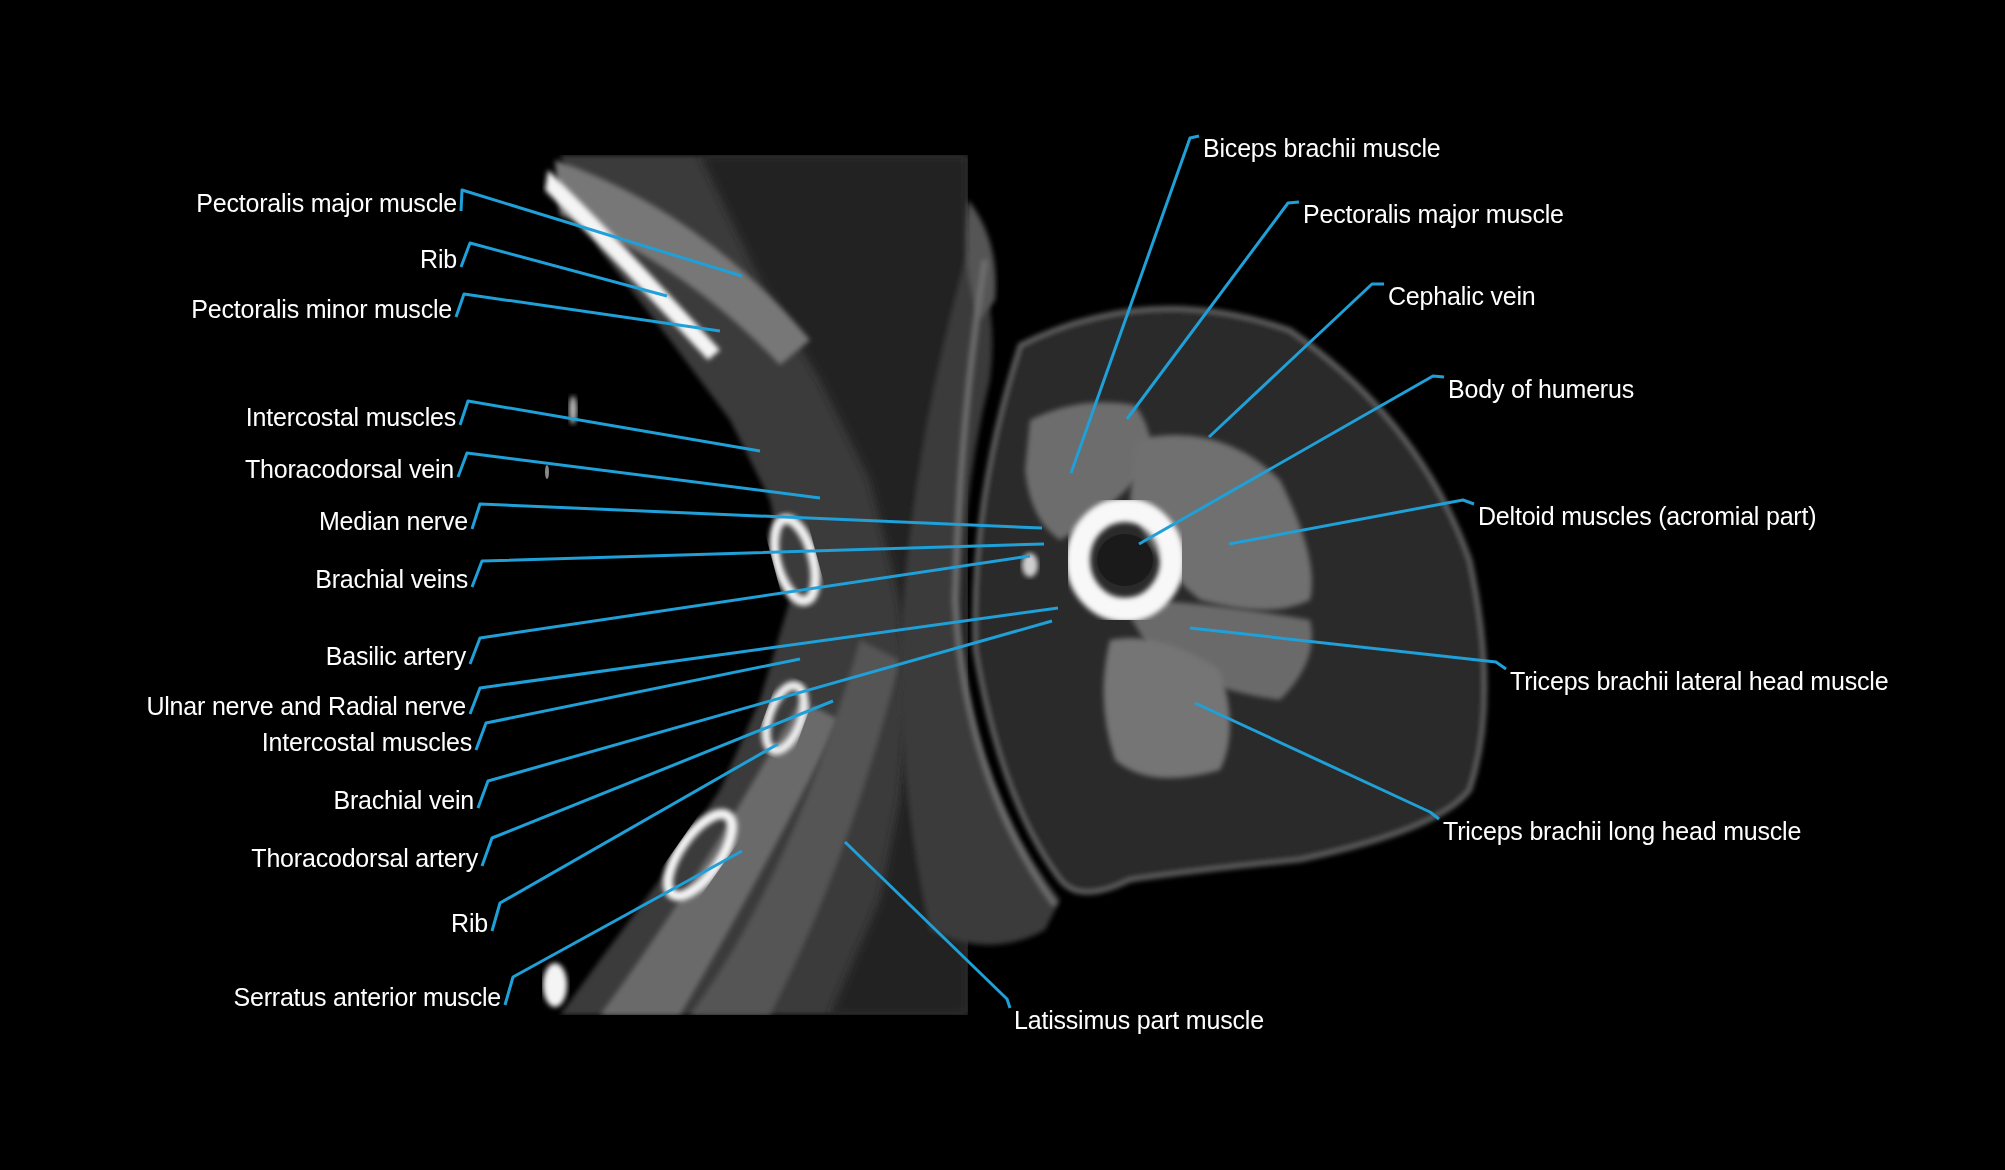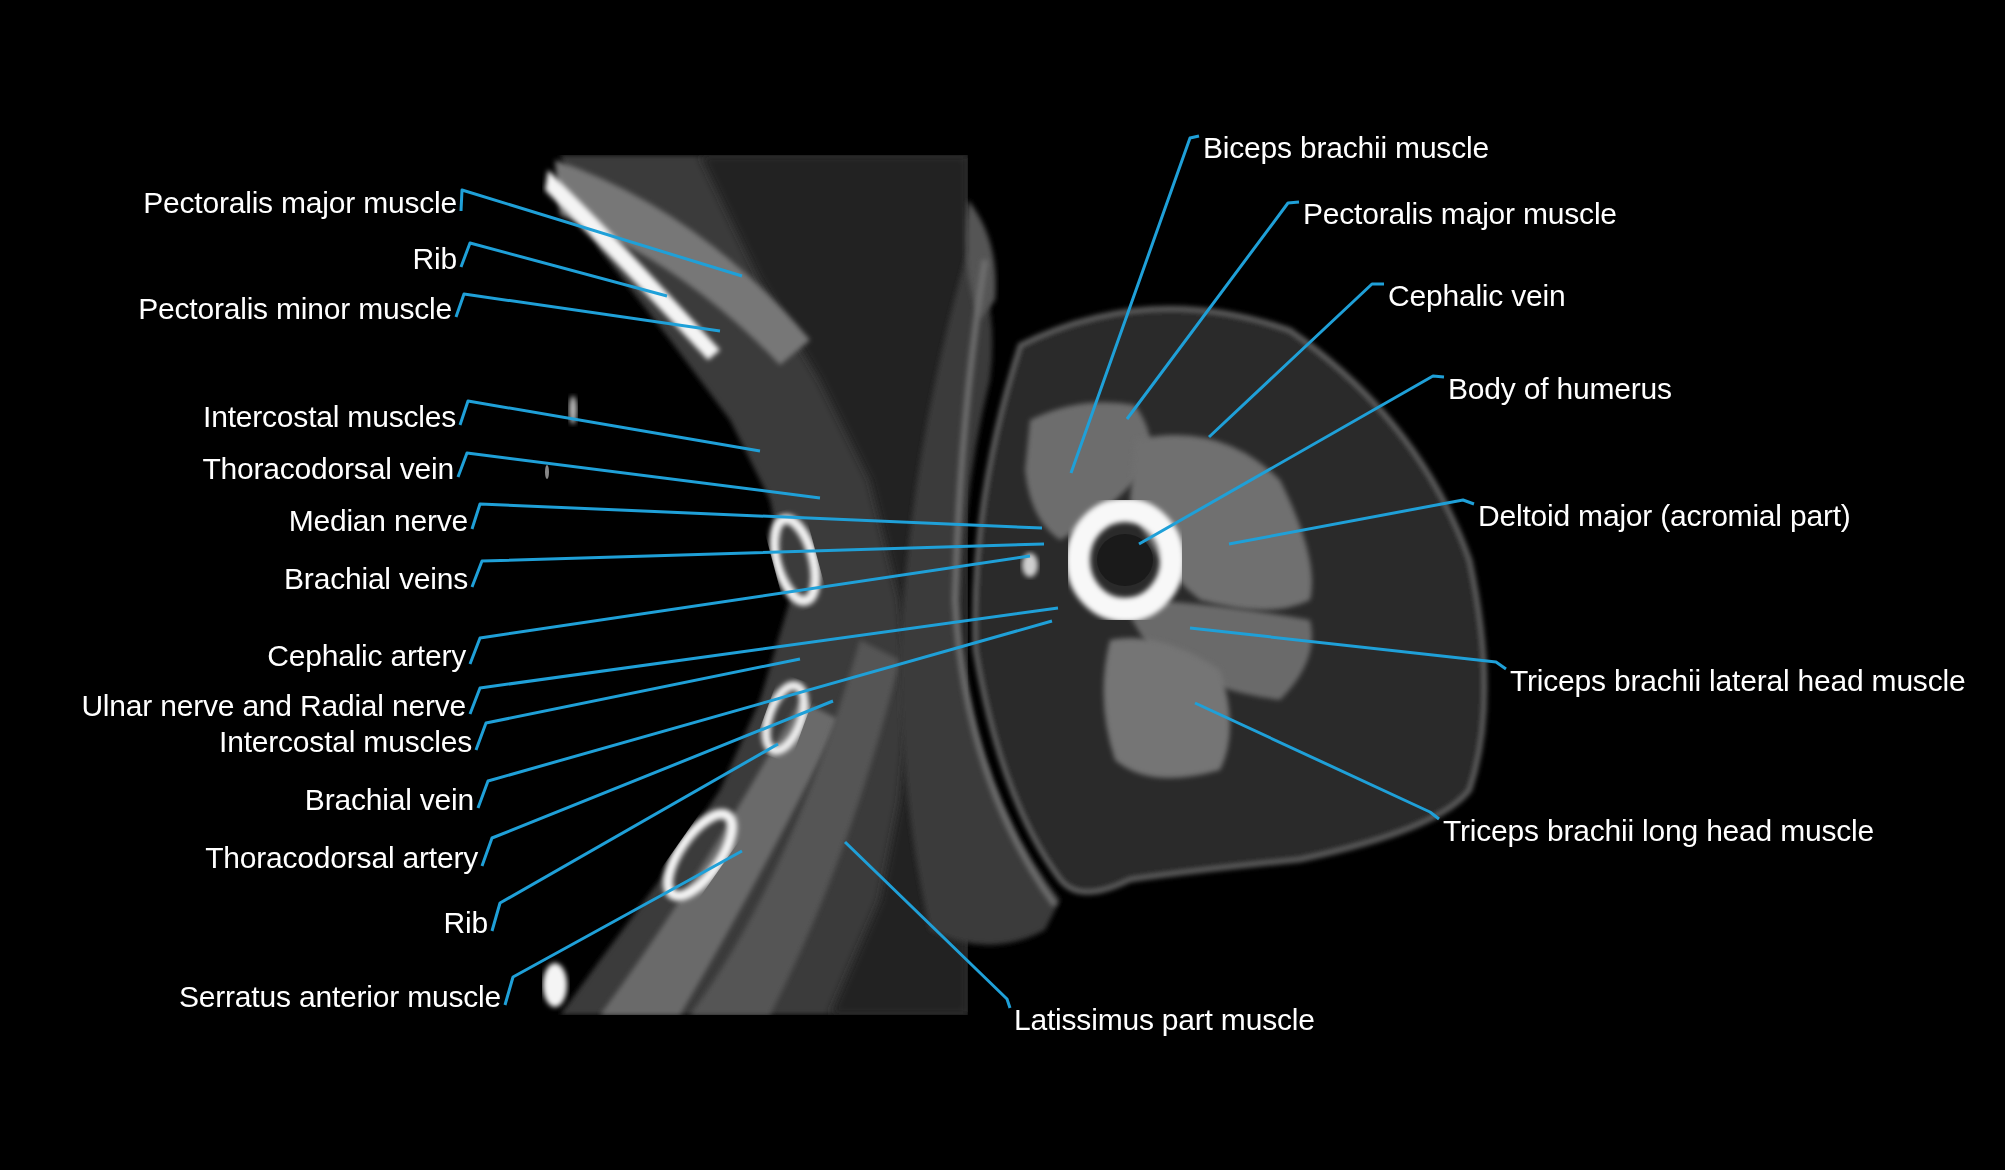--- a/index.html
+++ b/index.html
@@ -1,18 +1,18 @@
 <!DOCTYPE html>
 <html><head>
 <meta charset="utf-8">
 <style>
   html,body{margin:0;padding:0;background:#000;}
   body{width:2005px;height:1170px;position:relative;overflow:hidden;font-family:"Liberation Sans","DejaVu Sans",sans-serif;}
   #stage{position:absolute;left:0;top:0;width:2005px;height:1170px;}
-  .lbl{position:absolute;color:#ffffff;font-size:30px;line-height:30px;white-space:nowrap;letter-spacing:-0.2px;}
+  .lbl{position:absolute;color:#ffffff;font-size:25px;line-height:30px;white-space:nowrap;letter-spacing:-0.2px;}
   .lbl.left{text-align:right;}
   .lbl.right{text-align:left;}
 </style>
 </head>
 <body>
 
 <div id="stage">
   <svg id="ct" width="2005" height="1170" viewBox="0 0 2005 1170" style="position:absolute;left:0;top:0">
     <defs>
       <clipPath id="ctclip">
@@ -98,29 +98,29 @@
   </svg>
 
   <div id="labels">
       <div class="lbl left" style="right: 1548px; top: 188px;">Pectoralis major muscle</div>
       <div class="lbl left" style="right: 1548px; top: 244px;">Rib</div>
       <div class="lbl left" style="right: 1553px; top: 294px;">Pectoralis minor muscle</div>
       <div class="lbl left" style="right: 1549px; top: 402px;">Intercostal muscles</div>
       <div class="lbl left" style="right: 1551px; top: 454px; margin-left: 48px;">Thoracodorsal vein</div>
       <div class="lbl left" style="right: 1537px; top: 506px; margin-left: 21px;">Median nerve</div>
       <div class="lbl left" style="right: 1537px; top: 564px;">Brachial veins</div>
-      <div class="lbl left" style="right: 1539px; top: 641px;">Cephalic artery</div>
+      <div class="lbl left" style="right: 1539px; top: 641px;">Basilic artery</div>
       <div class="lbl left" style="right: 1539px; top: 691px;">Ulnar nerve and Radial nerve</div>
       <div class="lbl left" style="right: 1533px; top: 727px;">Intercostal muscles</div>
       <div class="lbl left" style="right: 1531px; top: 785px;">Brachial vein</div>
       <div class="lbl left" style="right: 1527px; top: 843px;">Thoracodorsal artery</div>
       <div class="lbl left" style="right: 1517px; top: 908px;">Rib</div>
       <div class="lbl left" style="right: 1504px; top: 982px;">Serratus anterior muscle</div>
       <div class="lbl right" style="left: 1203px; top: 133px;">Biceps brachii muscle</div>
       <div class="lbl right" style="left: 1303px; top: 199px;">Pectoralis major muscle</div>
       <div class="lbl right" style="left: 1388px; top: 281px;">Cephalic vein</div>
       <div class="lbl right" style="left: 1448px; top: 374px;">Body of humerus</div>
-      <div class="lbl right" style="left: 1478px; top: 501px;">Deltoid major (acromial part)</div>
+      <div class="lbl right" style="left: 1478px; top: 501px;">Deltoid muscles (acromial part)</div>
       <div class="lbl right" style="left: 1510px; top: 666px;">Triceps brachii lateral head muscle</div>
       <div class="lbl right" style="left: 1443px; top: 816px; text-align: center;">Triceps brachii long head muscle</div>
       <div class="lbl right" style="left: 1014px; top: 1005px;">Latissimus part muscle</div>
     </div>
 </div>
 
 </body></html>

